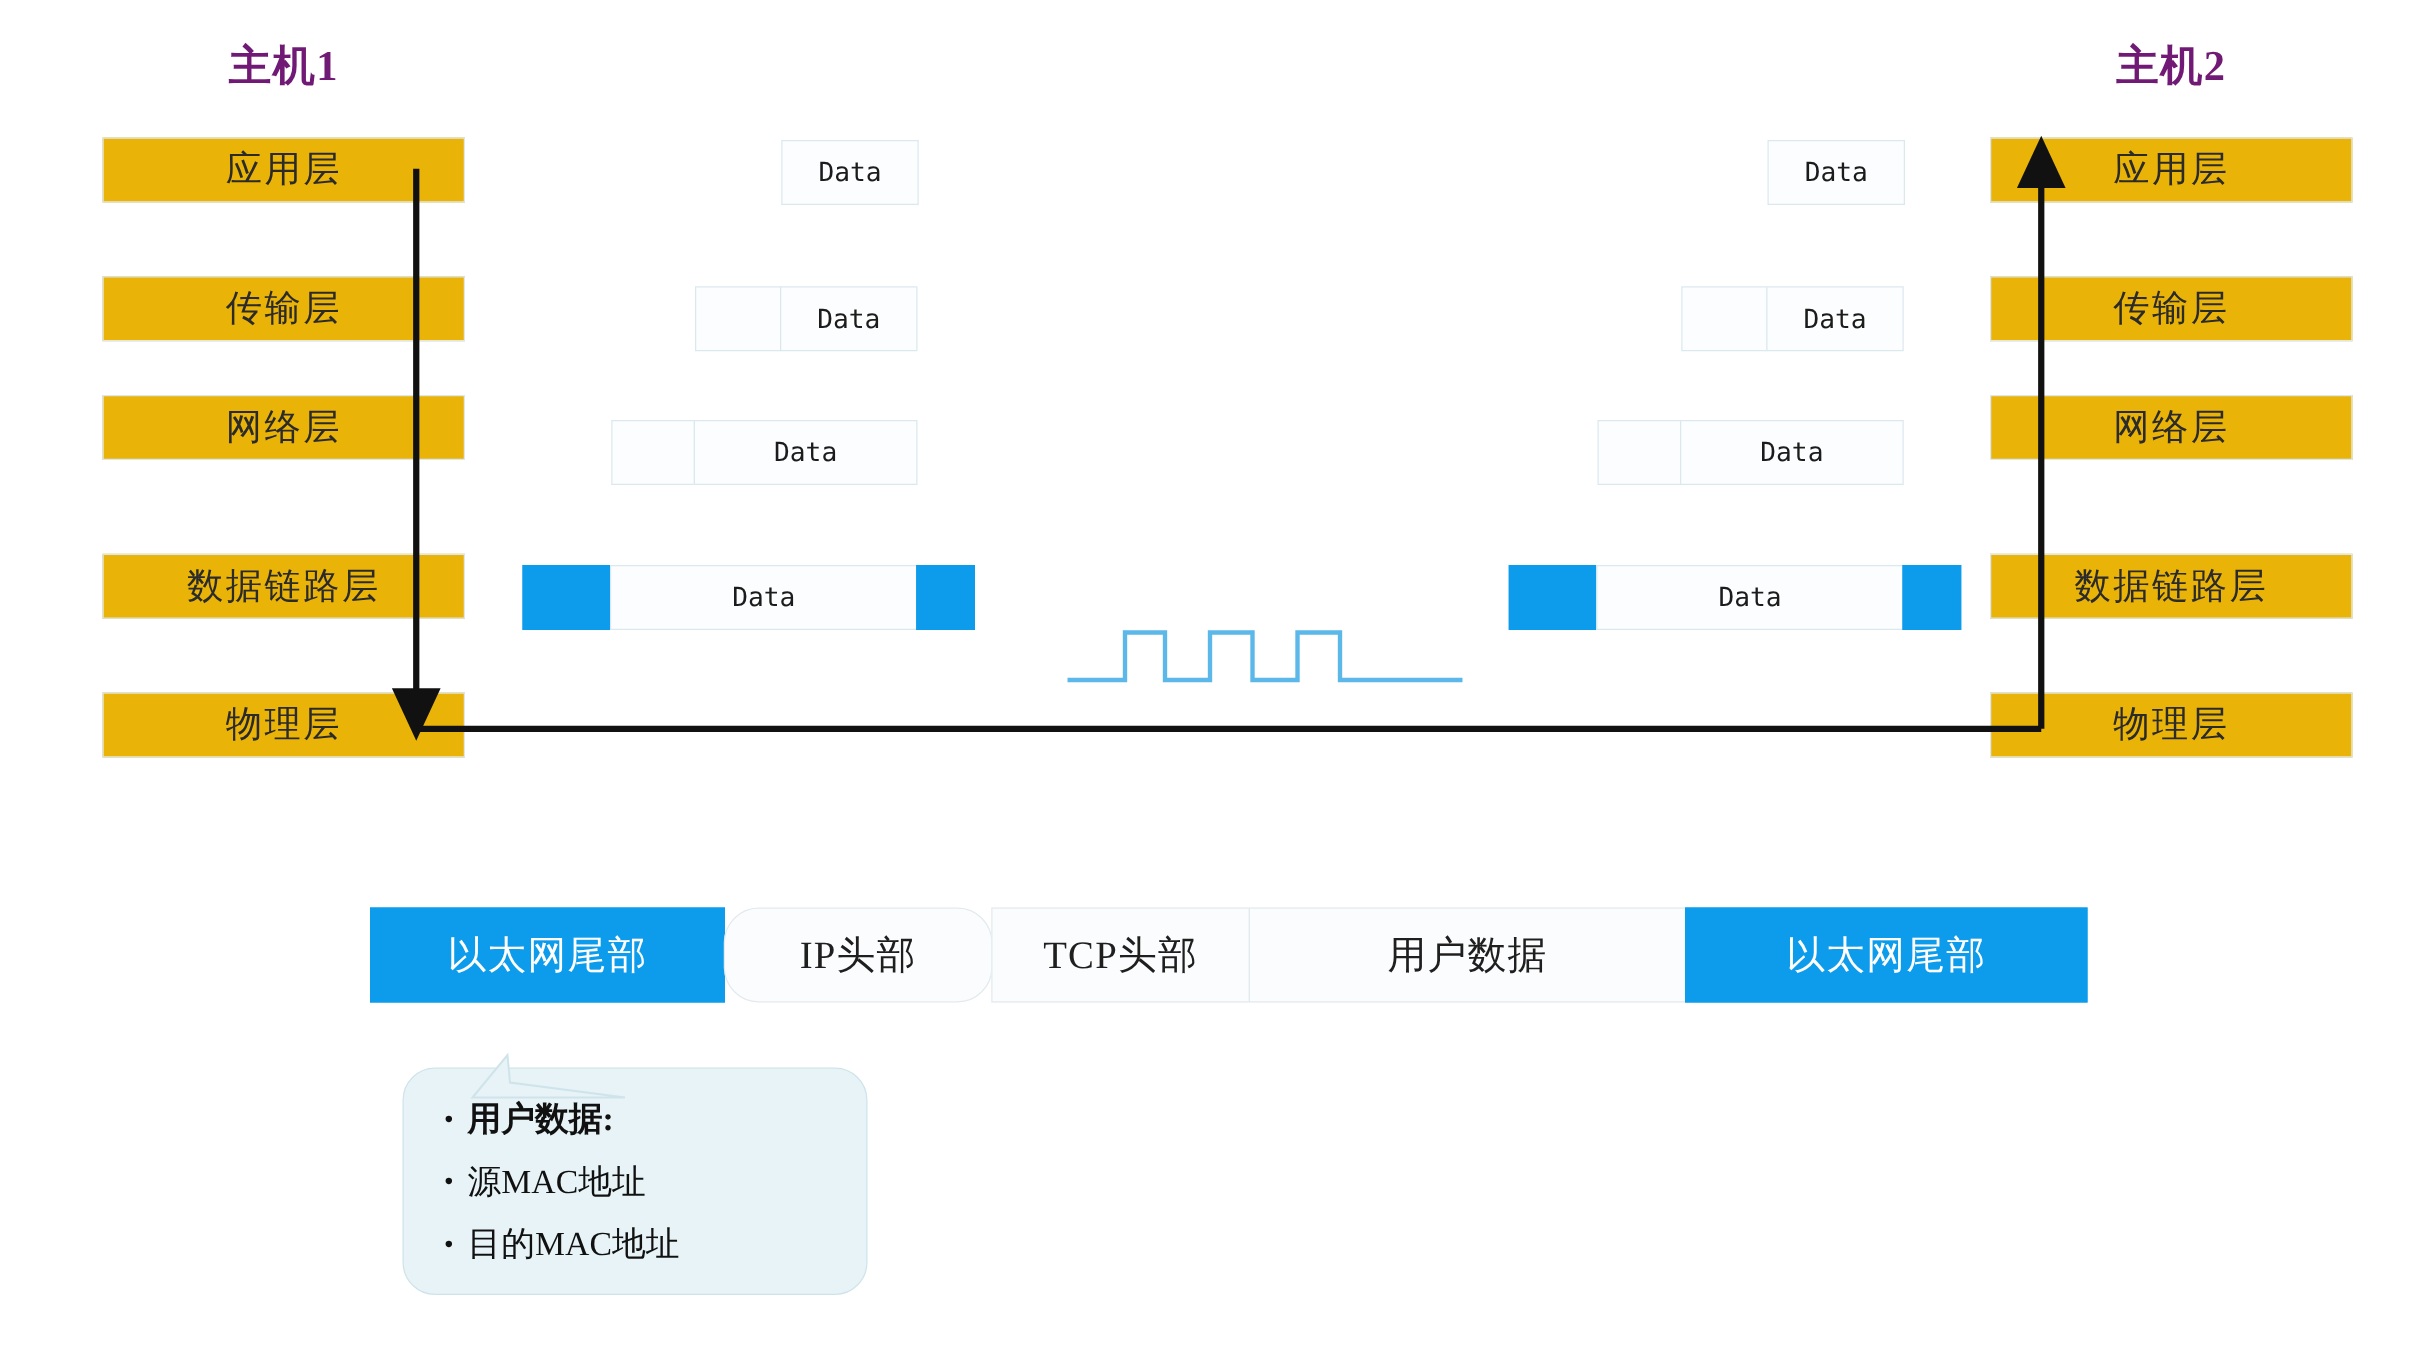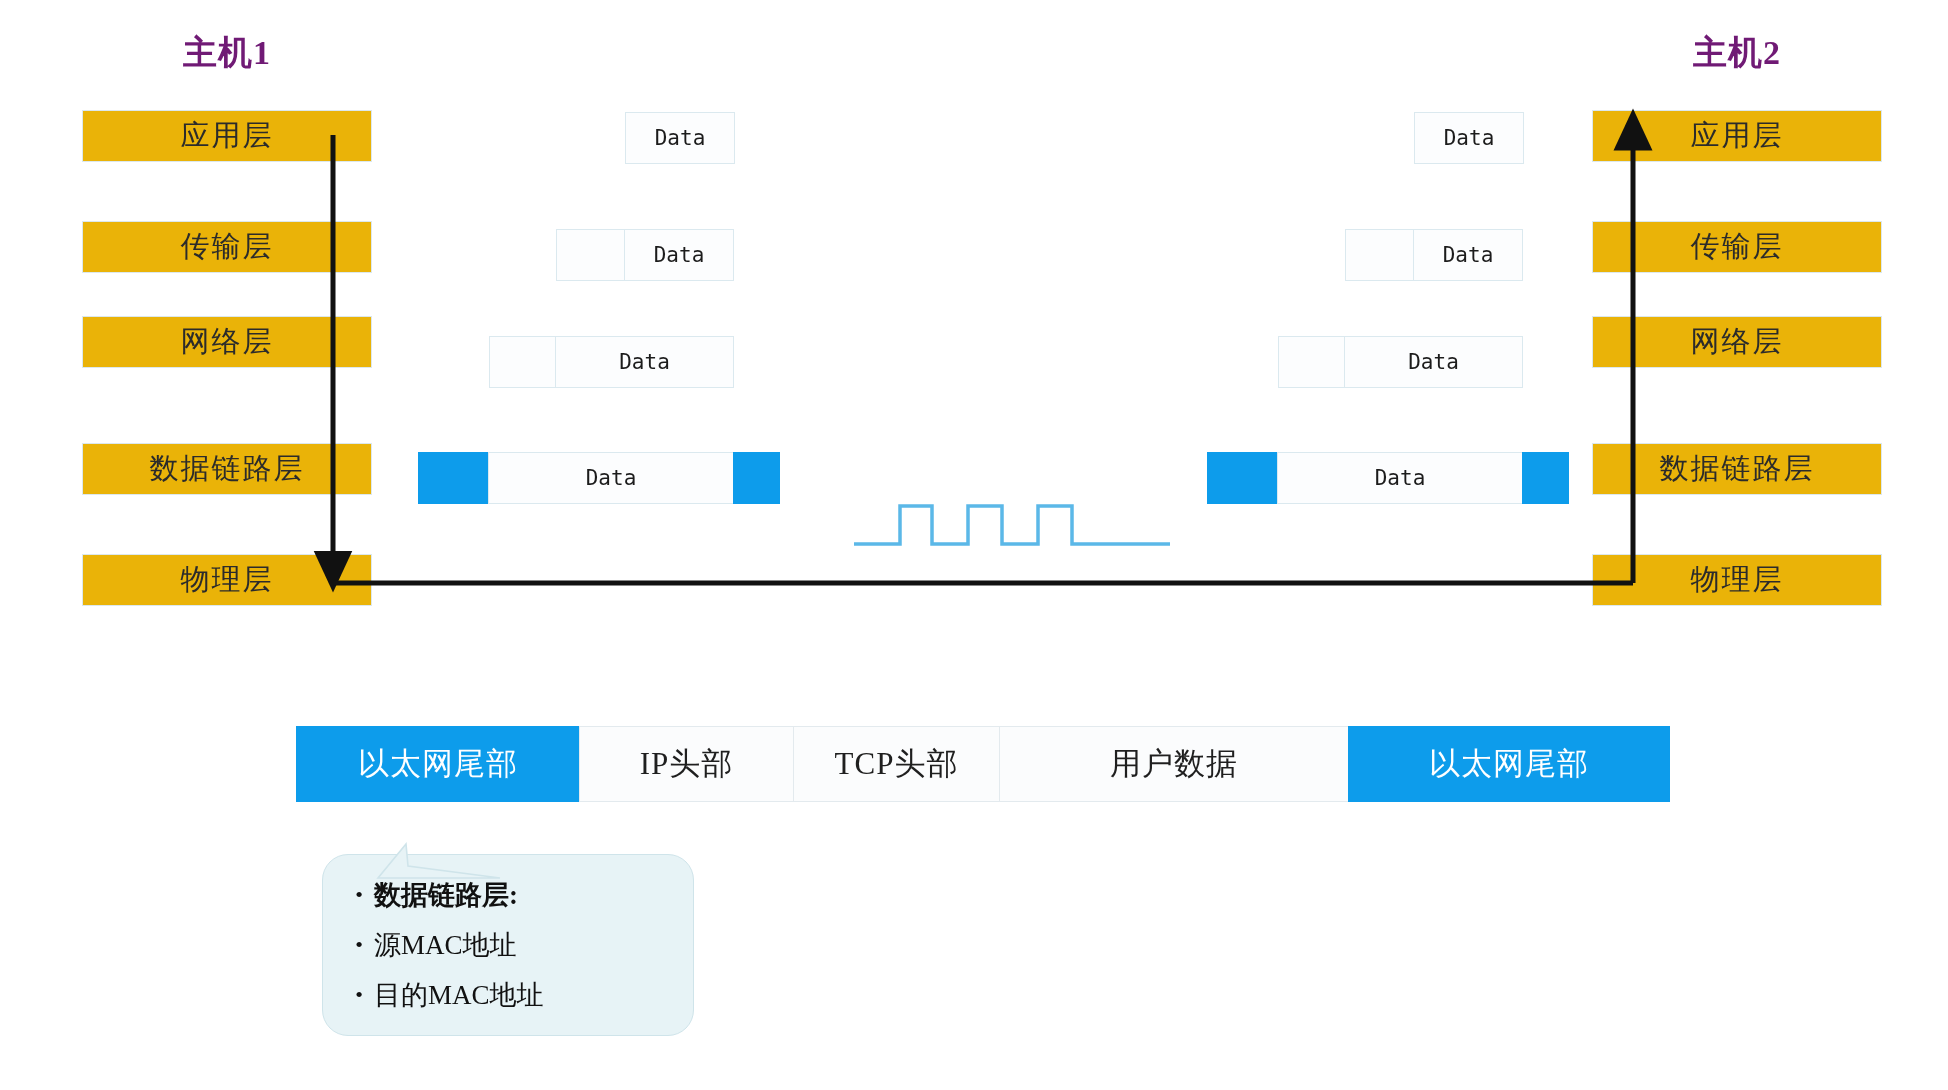--- a/index.html
+++ b/index.html
@@ -278,35 +278,35 @@
 
     <path d="M333,135 L333,573" fill="none" stroke="#111111" stroke-width="5" marker-end="url(#arrowhead)"></path>
 
     <path d="M333,583 L1633,583" fill="none" stroke="#111111" stroke-width="5"></path>
 
     <path d="M1633,583 L1633,128" fill="none" stroke="#111111" stroke-width="5" marker-end="url(#arrowhead)"></path>
   </svg>
 
   <div id="frame-bar">
     <div class="cell accent" style="width:284px;">以太网尾部</div>
-    <div class="cell" style="width:215px;">IP头部</div>
+    <div class="cell" style="width:215px;border-radius:28px;">IP头部</div>
     <div class="cell" style="width:207px;">TCP头部</div>
     <div class="cell" style="width:350px;">用户数据</div>
     <div class="cell accent" style="width:322px;">以太网尾部</div>
   </div>
 
   <div id="callout">
     <div id="callout-body"></div>
     <svg id="callout-tail" viewBox="0 0 130 40">
       <path d="M6,38 L34,4 L36,26 L128,38 z" fill="#e7f3f6" stroke="#cfe4ea" stroke-width="1.6"></path>
     </svg>
     <div id="callout-list">
       <div class="callout-item strong">
         <span class="bullet">•</span>
-        <span class="txt">数据链路层:</span>
+        <span class="txt">用户数据:</span>
       </div>
       <div class="callout-item">
         <span class="bullet">•</span>
         <span class="txt">源MAC地址</span>
       </div>
       <div class="callout-item">
         <span class="bullet">•</span>
         <span class="txt">目的MAC地址</span>
       </div>
     </div>

